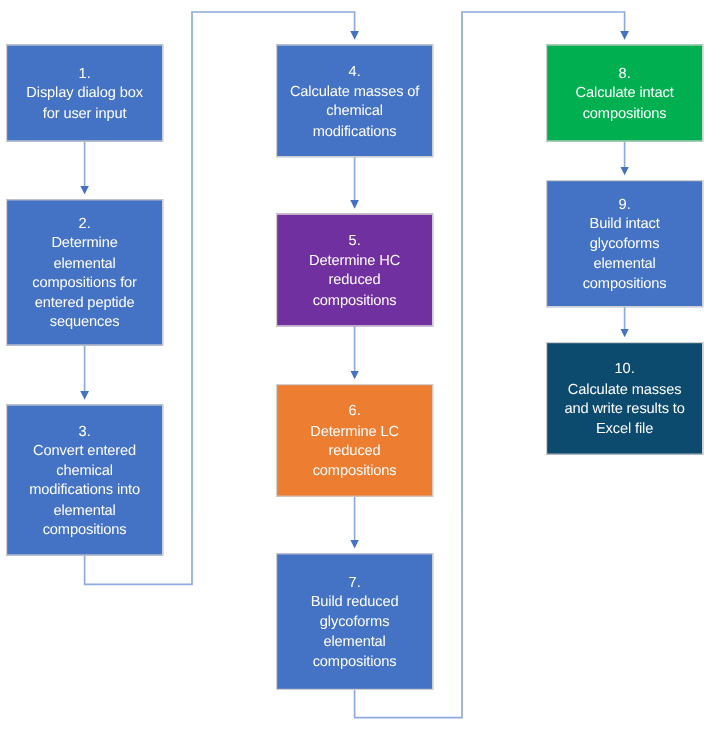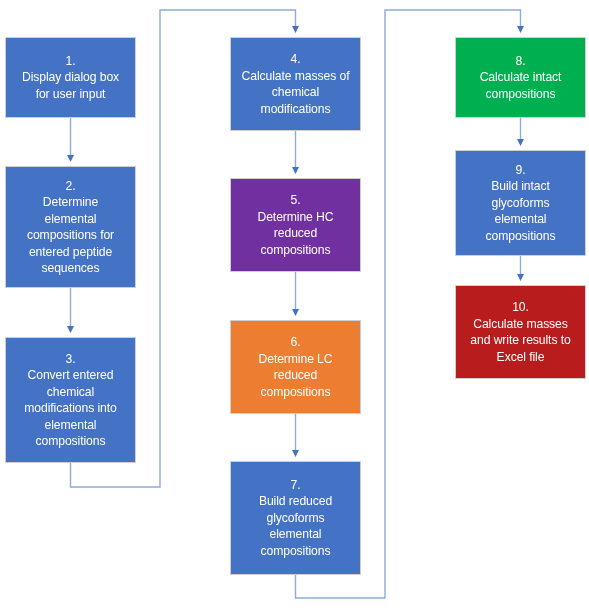--- a/index.html
+++ b/index.html
@@ -116,20 +116,20 @@
 Calculate intact
 compositions</span>
       </div>
       <div class="node" style="left: 455px; top: 150px; width: 131px; height: 106px; background: rgb(68, 114, 196); border-color: rgb(208, 206, 206);">
         <span class="node-text">9.
 Build intact
 glycoforms
 elemental
 compositions</span>
       </div>
-      <div class="node" style="left: 455px; top: 285px; width: 131px; height: 94px; background: #b91c1c; border-color: rgb(208, 206, 206);">
+      <div class="node" style="left: 455px; top: 285px; width: 131px; height: 94px; background: #0c4a6e; border-color: rgb(208, 206, 206);">
         <span class="node-text">10.
 Calculate masses
 and write results to
 Excel file</span>
       </div>
     </div>
 </div>
 
 </body></html>

